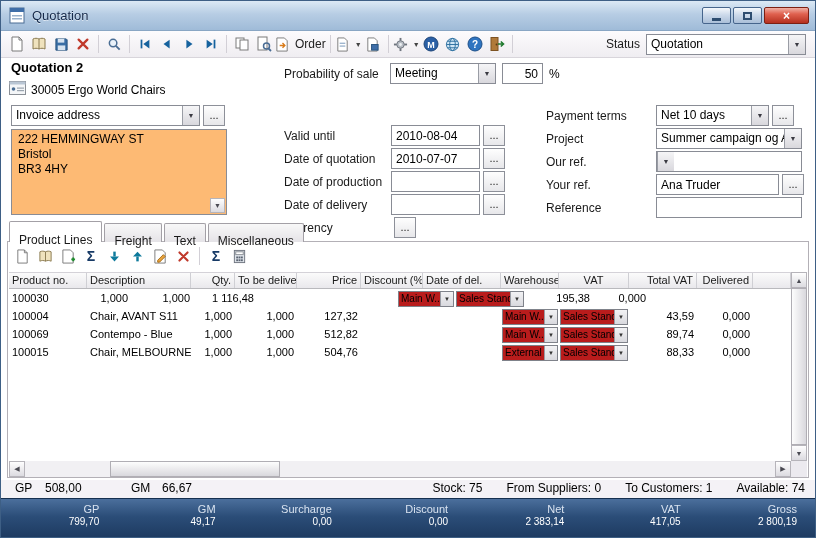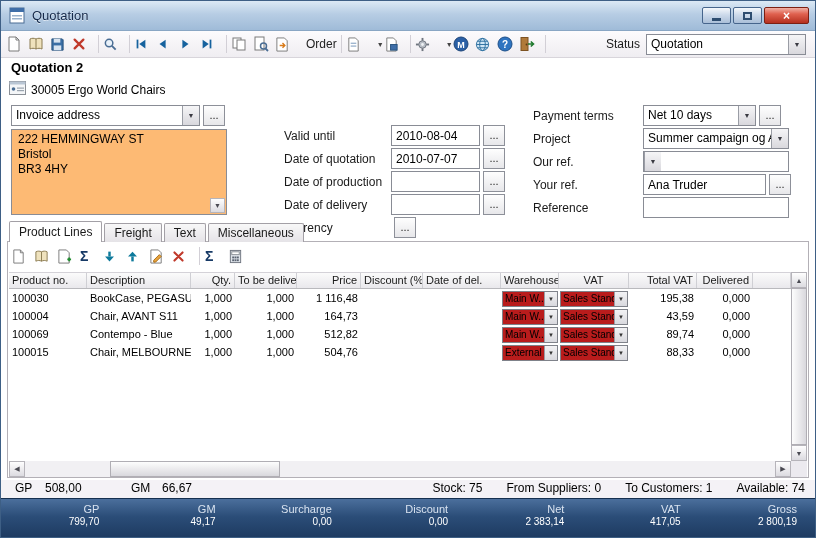--- a/index.html
+++ b/index.html
@@ -20,21 +20,21 @@
   .winbtn.close{width:45px;background:linear-gradient(#f0b0a4,#e0614f 40%,#b5301f);
     border-color:#7c1f12;color:#fff;font-size:12px;font-weight:bold;line-height:1;}
   .glyph-min{width:9px;height:3px;background:#2e4d70;margin-top:7px;}
   .glyph-max{width:9px;height:8px;border:2px solid #2e4d70;}
 
   
   .toolbar{position:absolute;left:0;top:30px;right:0;height:27px;
     background:linear-gradient(#fcfbfd,#efedf1);border-bottom:1px solid #d8d5db;
     display:flex;align-items:center;padding:0 5px;}
   .tbtn{min-width:22px;height:22px;border:none;background:transparent;
-    display:flex;align-items:center;gap:16px;font-size:12px;color:#222;}
+    display:flex;align-items:center;justify-content:center;gap:5px;font-size:12px;color:#222;}
   .tbtn svg{display:block;}
   .sep{width:1px;height:18px;background:#d2cfd6;margin:0 4px;}
   .ddchev{font-size:7px;color:#444;}
   .status-group{margin-left:auto;display:flex;align-items:center;gap:6px;padding-right:4px;}
   .lbl{font-size:12px;color:#1a1a1a;}
 
   
   .combo{background:#fff;border:1px solid #898c95;height:21px;display:flex;align-items:stretch;font-size:12px;}
   .combo .val{flex:1;padding:2px 4px 0 4px;white-space:nowrap;overflow:hidden;color:#000;}
   .combo .dd{width:17px;background:linear-gradient(#f5f5f7,#d9d8dd);border-left:1px solid #9a9da5;
@@ -56,27 +56,27 @@
   .pct{margin-left:6px;font-size:12px;}
   .gap3{width:3px;}.gap6{width:6px;}
   .addr-sel-row{left:10px;top:104px;}
   .addr-box{position:absolute;left:10px;top:128px;width:216px;height:86px;border:1px solid #898c95;
     background:#fdba74;font-size:12px;line-height:15px;padding:2px 6px;color:#000;}
   .addr-scroll{position:absolute;right:1px;bottom:1px;width:15px;height:15px;font-size:7px;
     display:flex;align-items:center;justify-content:center;
     background:linear-gradient(#fefefe,#dcdbe0);border:1px solid #b6b4ba;color:#4a4a52;}
   .mrow{left:283px;margin-top:20px;}
   .mrow .flabel{width:107px;}
-  .rrow{left:532px;}
+  .rrow{left:545px;}
   .rrow .flabel{width:110px;}
   .r1{top:104px;}.r2{top:127px;}.r3{top:150px;}.r4{top:173px;}.r5{top:196px;}
 
   
   .tab-bar{position:absolute;left:8px;top:220px;height:21px;display:flex;align-items:flex-end;z-index:3;}
-  .tab{height:19px;padding:0 9px;font-size:12px;line-height:19px;color:#1a1a1a;
+  .tab{height:19px;padding:8px 9px;font-size:12px;line-height:19px;color:#1a1a1a;
     background:linear-gradient(#f8f8f8,#e5e3e7);border:1px solid #a3a0a6;border-bottom:none;
     margin-right:2px;border-radius:2px 2px 0 0;}
   .tab.active{height:21px;line-height:21px;background:#fff;position:relative;}
   .panel{position:absolute;left:6px;top:240px;width:802px;height:237px;border:1px solid #b3b0b6;background:#fff;z-index:2;}
   .ptoolbar{position:absolute;left:3px;top:2px;height:24px;display:flex;align-items:center;gap:1px;}
   .sigma{font-size:14px;font-weight:bold;color:#173a66;}
 
   
   .thead{position:absolute;left:1px;top:30px;width:782px;height:17px;display:flex;
     background:linear-gradient(#fbfbfb,#e9e8ec);border-top:1px solid #d4d2d8;border-bottom:1px solid #b9b9bd;
@@ -333,20 +333,30 @@
     <span><svg width="17" height="14" viewBox="0 0 17 14">
           <rect x="0.5" y="0.5" width="16" height="13" fill="#f4f6f8" stroke="#8a8f96"></rect>
           <rect x="0.5" y="0.5" width="16" height="3" fill="#b9c6d4"></rect>
           <circle cx="4.5" cy="8" r="1.8" fill="#4a6d94"></circle>
           <rect x="8" y="6.5" width="7" height="1.2" fill="#9aa4ae"></rect>
           <rect x="8" y="9" width="7" height="1.2" fill="#9aa4ae"></rect>
         </svg></span>
     <span>30005 Ergo World Chairs</span>
   </div>
 
+  <div class="frow prob-row">
+    <span class="flabel">Probability of sale</span>
+    <div class="combo w106">
+      <span class="val">Meeting</span>
+      <span class="dd">▼</span>
+    </div>
+    <span class="gap6"></span>
+    <input class="tin num" style="width: 41px;" value="50">
+    <span class="pct">%</span>
+  </div>
 
   <div class="frow addr-sel-row">
     <div class="combo w189">
       <span class="val">Invoice address</span>
       <span class="dd">▼</span>
     </div>
     <span class="gap3"></span>
     <button class="ell">...</button>
   </div>
   <div class="addr-box">
@@ -518,21 +528,20 @@
       <div class="th c7">Warehouse</div>
       <div class="th c8">VAT</div>
       <div class="th c9">Total VAT</div>
       <div class="th c10">Delivered</div>
       <div class="th fill"></div>
     </div>
 
     <div class="tbody">
         <div class="trow">
           <div class="tcell c0">100030</div>
-          <div class="tcell c1">BookCase, PEGASU</div>
           <div class="tcell c2">1,000</div>
           <div class="tcell c3">1,000</div>
           <div class="tcell c4">1 116,48</div>
           <div class="tcell c5"></div>
           <div class="tcell c6"></div>
           <div class="tcell c7">
             <div class="mini-combo">
               <span class="mval">Main W..</span>
               <span class="mdd">▼</span>
             </div>
@@ -545,21 +554,21 @@
           </div>
           <div class="tcell c9">195,38</div>
           <div class="tcell c10">0,000</div>
           <div class="tcell fill"></div>
         </div>
         <div class="trow">
           <div class="tcell c0">100004</div>
           <div class="tcell c1">Chair, AVANT S11</div>
           <div class="tcell c2">1,000</div>
           <div class="tcell c3">1,000</div>
-          <div class="tcell c4">164,73</div>
+          <div class="tcell c4">127,32</div>
           <div class="tcell c5"></div>
           <div class="tcell c6"></div>
           <div class="tcell c7">
             <div class="mini-combo">
               <span class="mval">Main W..</span>
               <span class="mdd">▼</span>
             </div>
           </div>
           <div class="tcell c8">
             <div class="mini-combo">

